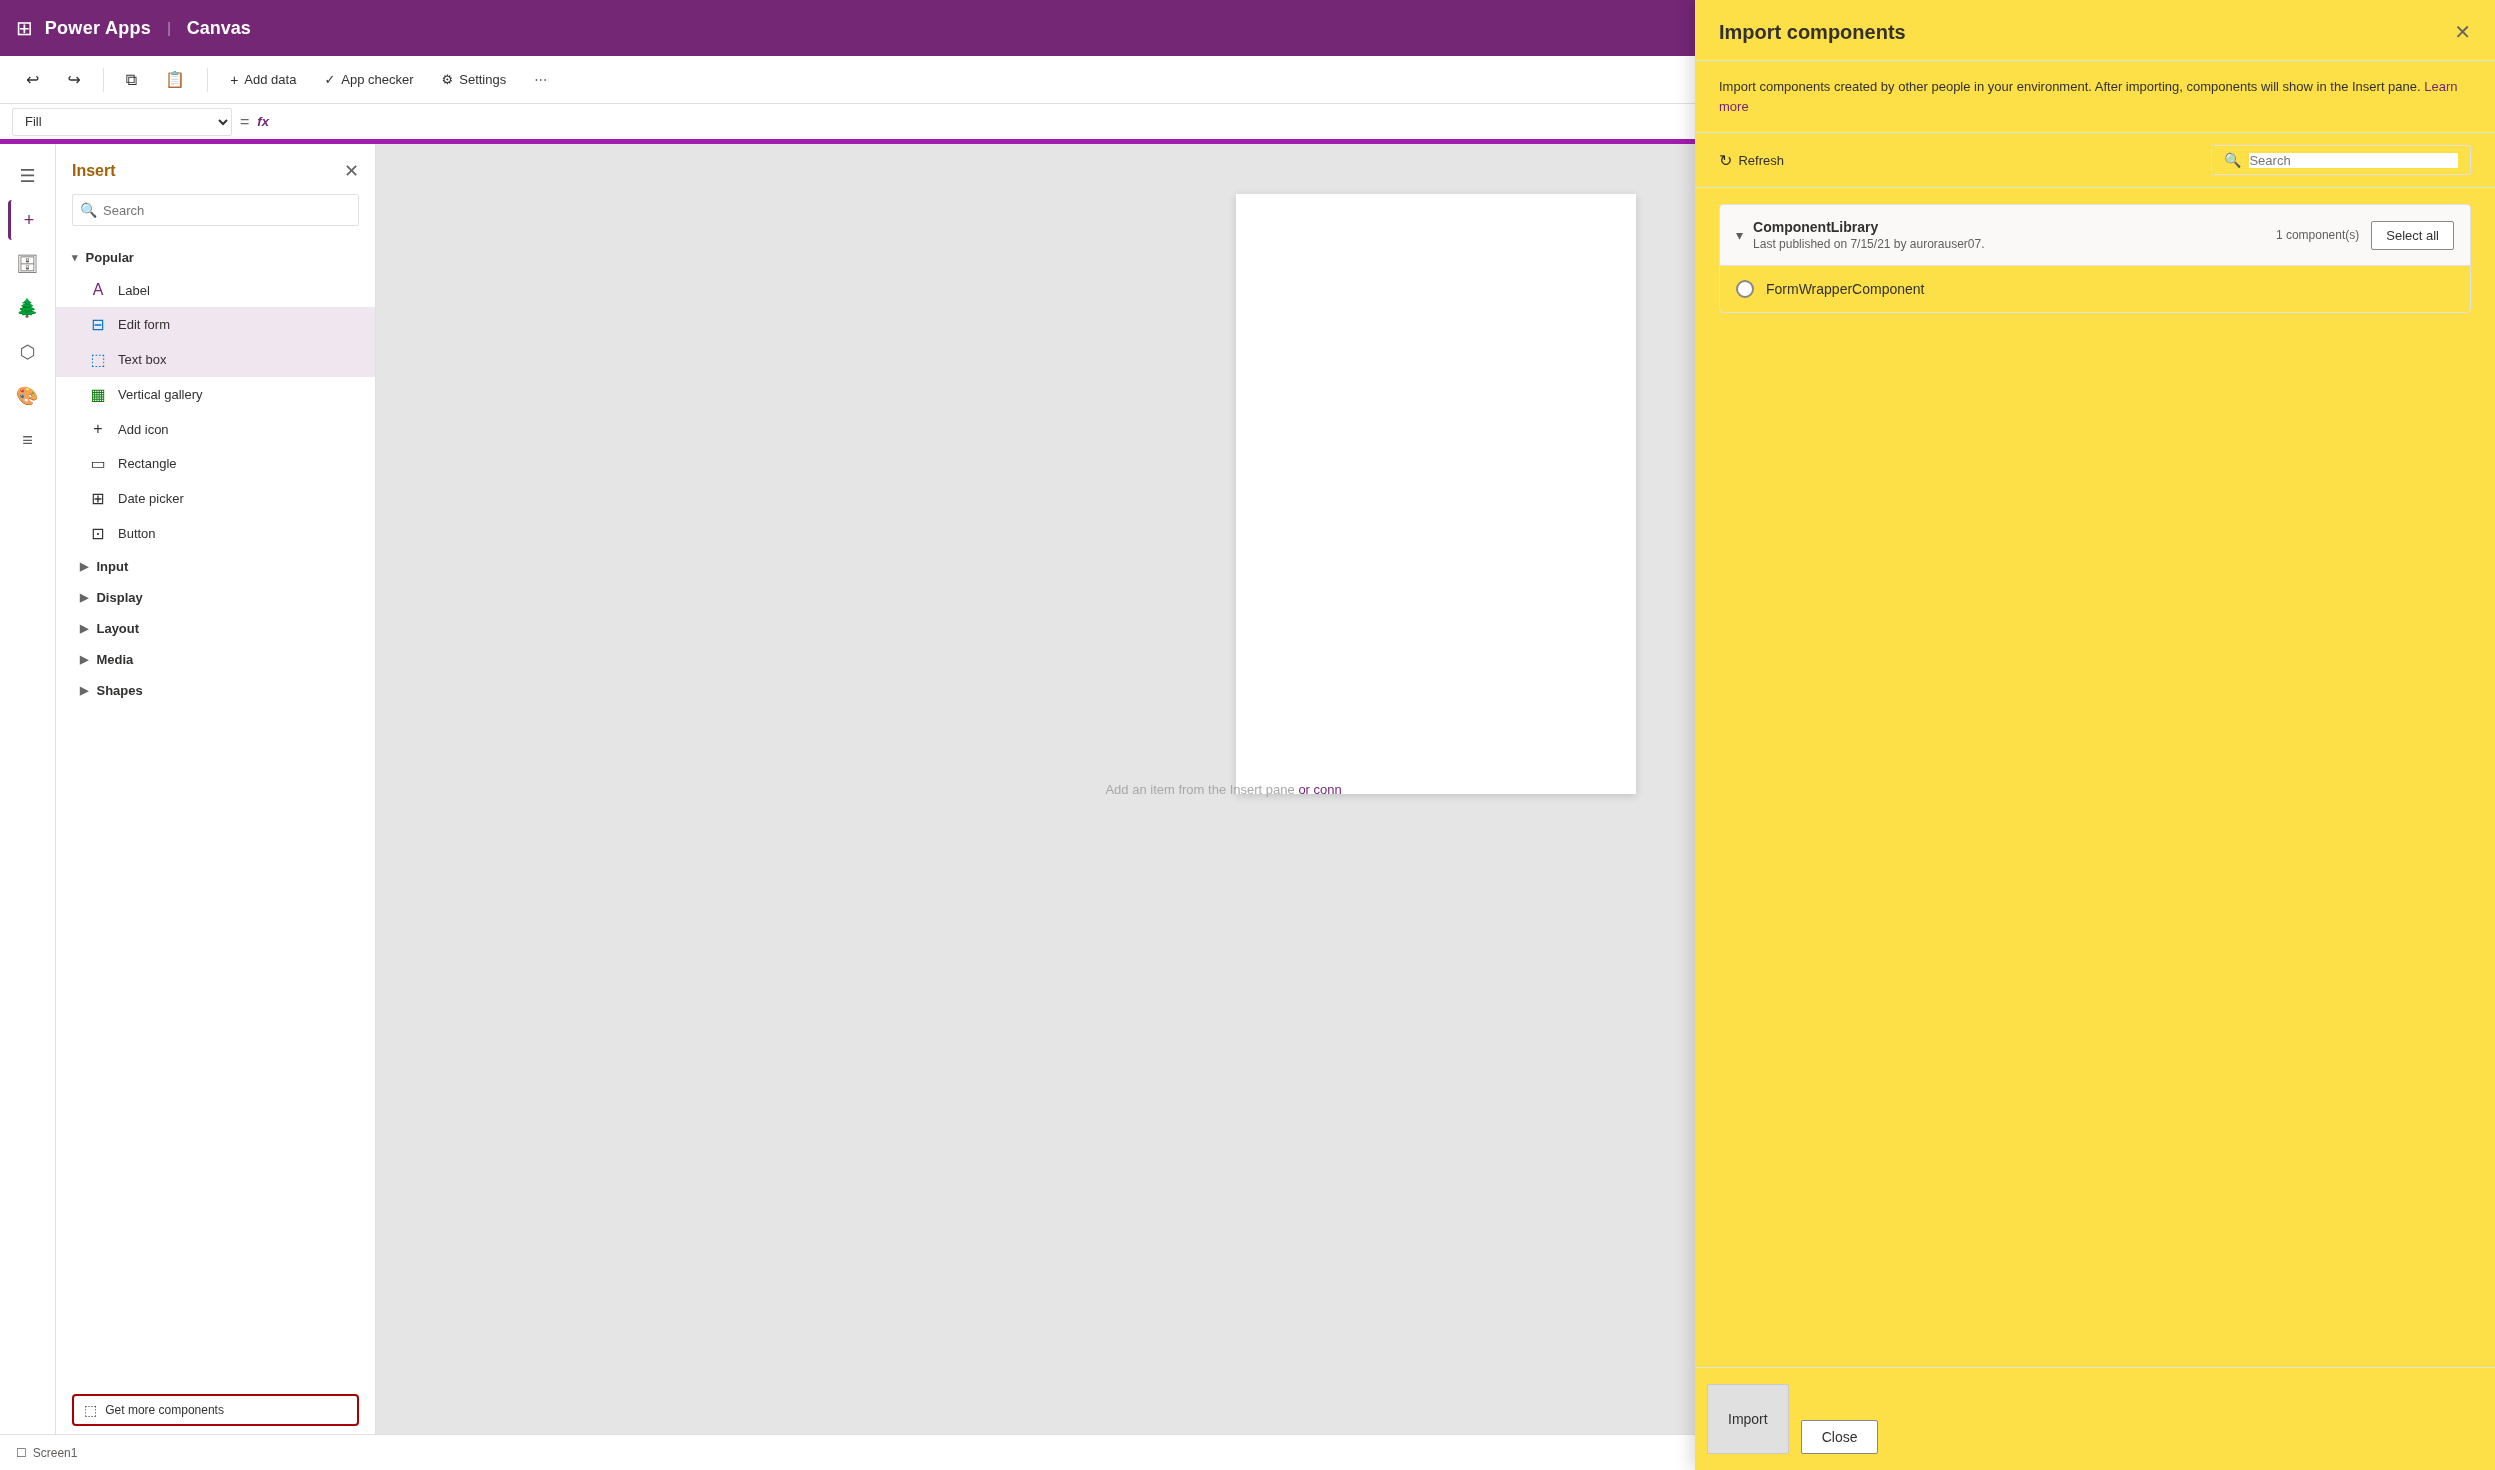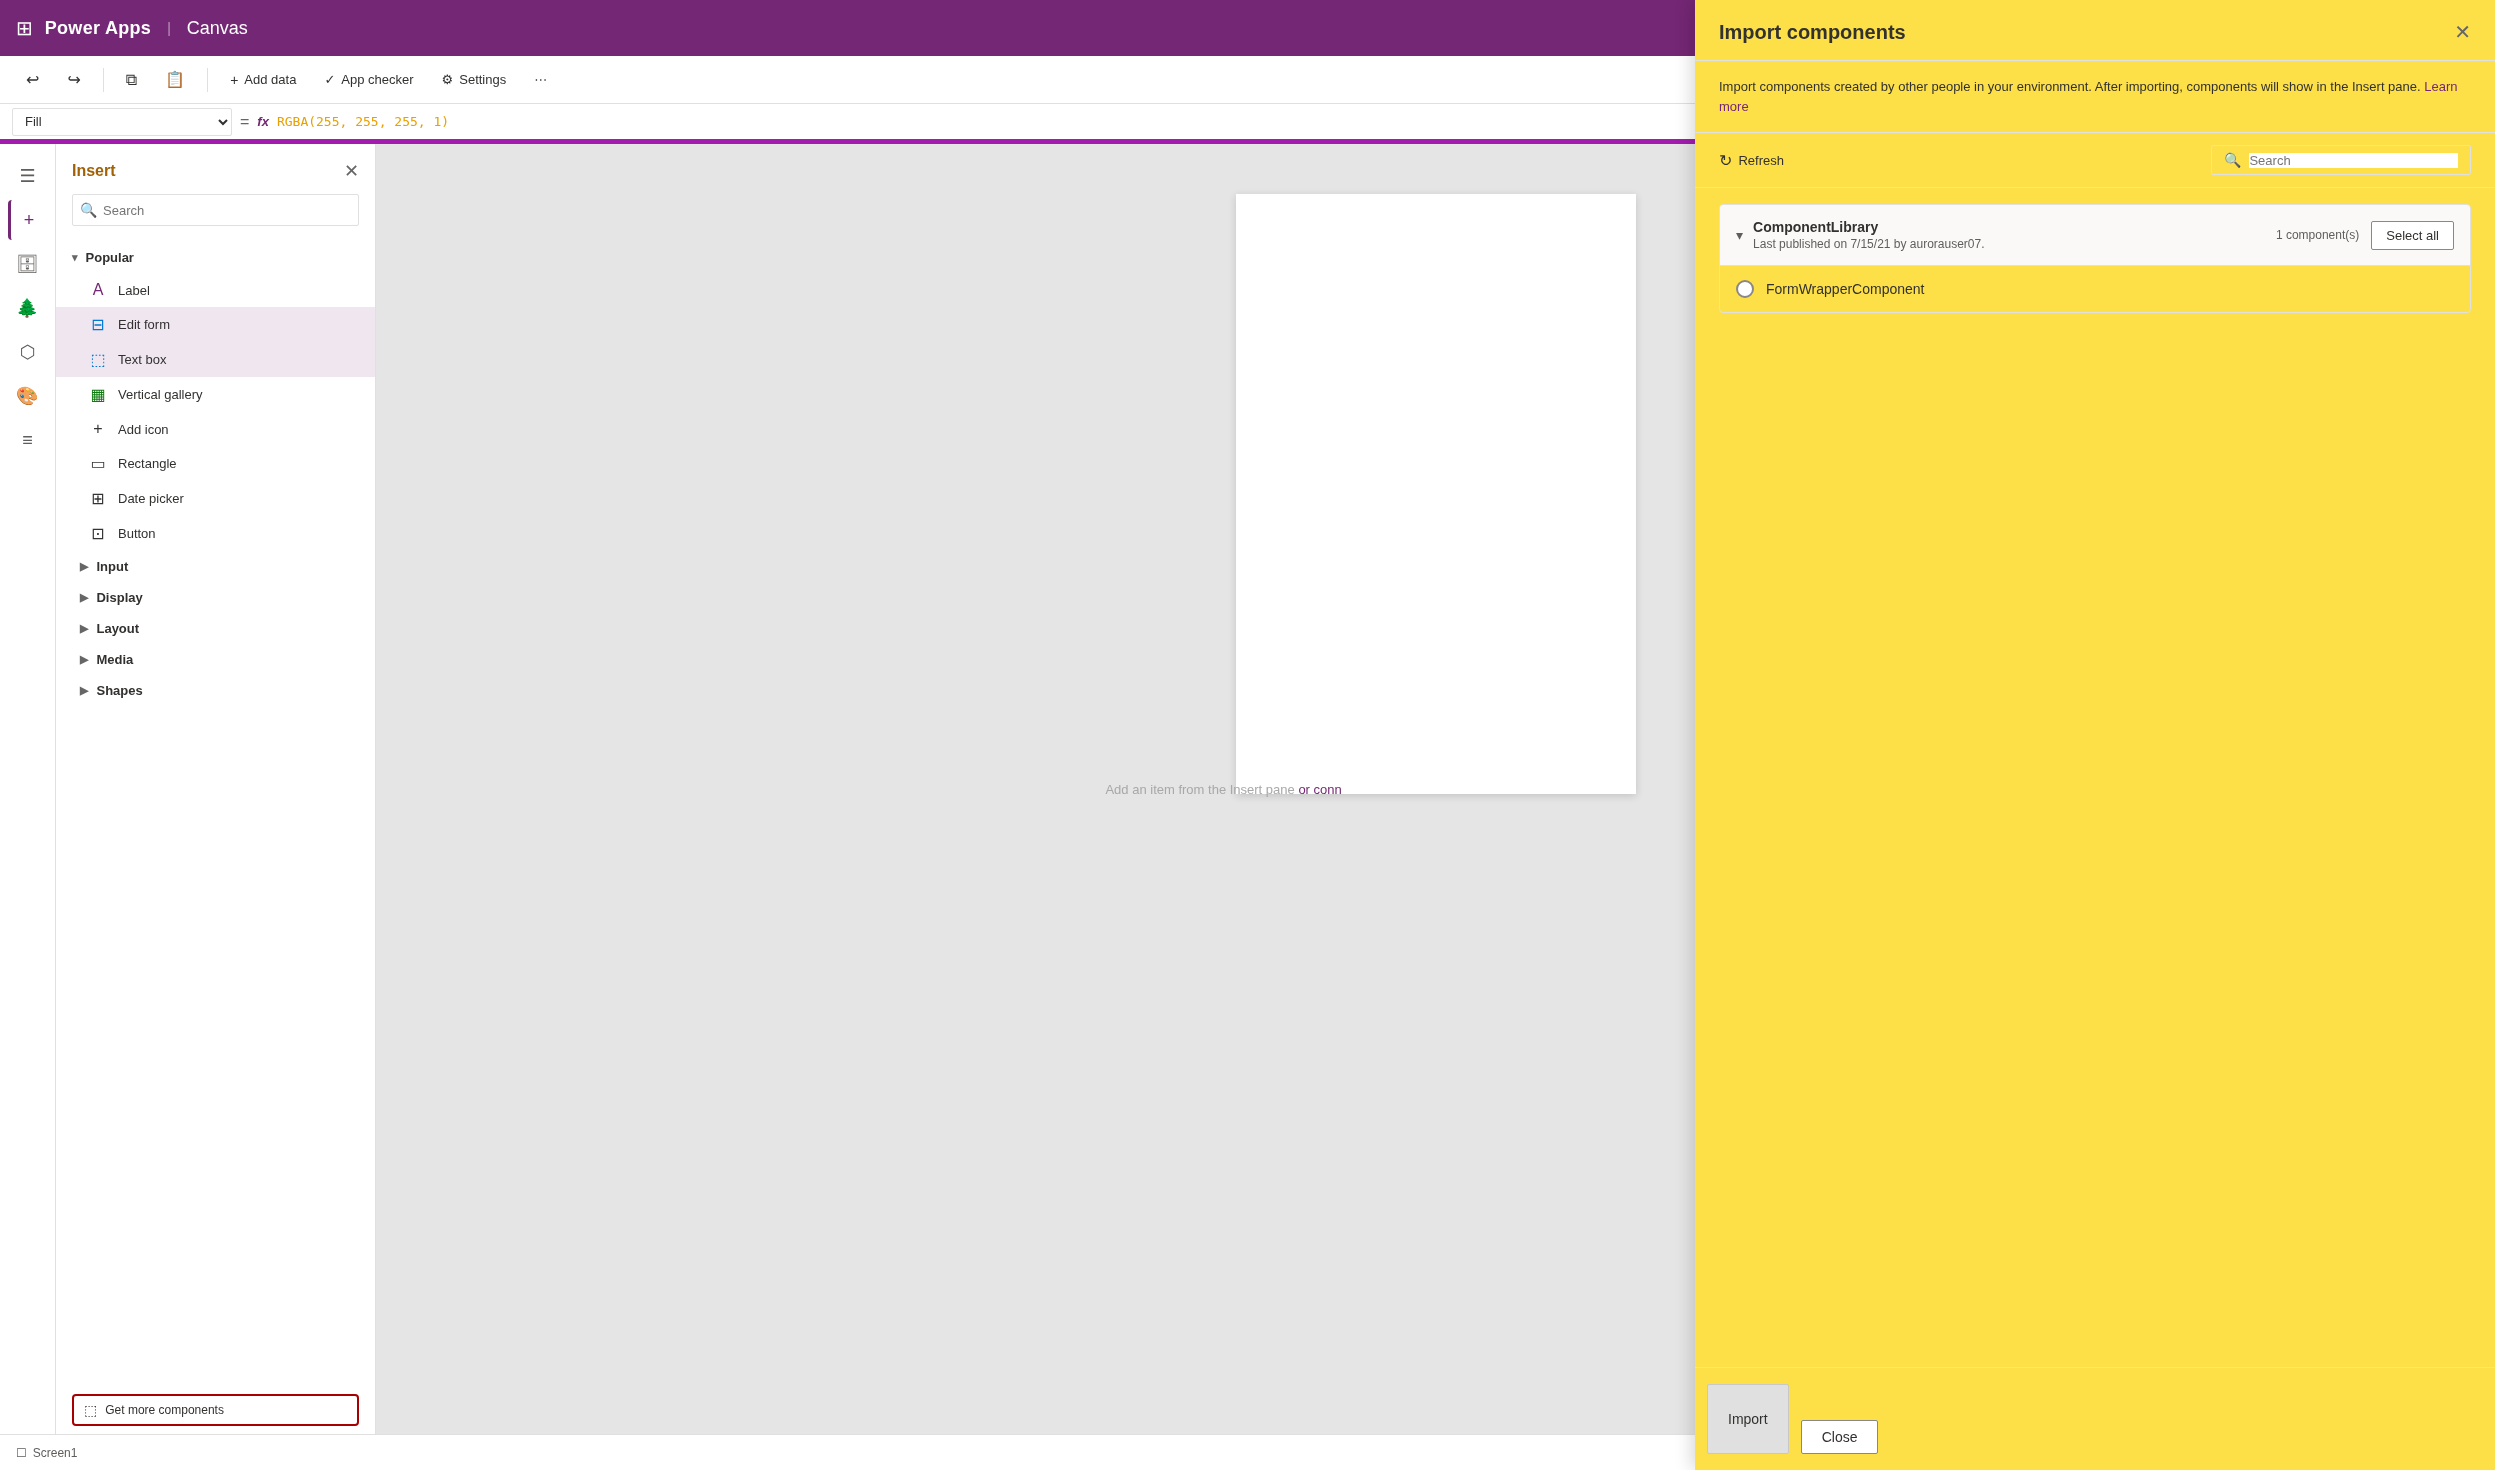--- a/index.html
+++ b/index.html
@@ -11,21 +11,21 @@
       background: #742774;
       display: flex;
       align-items: center;
       padding: 0 16px;
       color: white;
       gap: 12px;
     }
     .topbar-waffle { font-size: 20px; cursor: pointer; }
     .topbar-title { font-size: 18px; font-weight: 600; letter-spacing: 0.3px; }
     .topbar-separator { color: rgba(255,255,255,0.5); margin: 0 4px; }
-    .topbar-subtitle { font-size: 18px; font-weight: 400; }
+    .topbar-subtitle { font-size: 18px; font-weight: 700; }
     .topbar-right { margin-left: auto; display: flex; align-items: center; gap: 20px; }
     .topbar-env { display: flex; align-items: center; gap: 8px; font-size: 12px; }
     .topbar-env-text { line-height: 1.3; }
     .topbar-env-label { opacity: 0.8; font-size: 11px; }
     .topbar-env-name { font-weight: 600; font-size: 13px; }
     .topbar-icon { font-size: 18px; cursor: pointer; opacity: 0.9; }
     .topbar-avatar {
       width: 36px; height: 36px; border-radius: 50%;
       background: #c4389b; color: white;
       display: flex; align-items: center; justify-content: center;
@@ -351,21 +351,20 @@
     <span>⋯</span>
   </button>
 </div>
 
 <div class="formula-bar">
   <select class="formula-fill">
     <option>Fill</option>
   </select>
   <span class="formula-eq">=</span>
   <span class="formula-fx">fx</span>
-  <input class="formula-input" type="text" value="RGBA(255, 255, 255, 1)" style="">
 </div>
 
 <div class="main-layout">
 
   <div class="sidebar-icons">
     <div class="sidebar-icon-btn">☰</div>
     <div class="sidebar-icon-btn active">+</div>
     <div class="sidebar-icon-btn">🗄</div>
     <div class="sidebar-icon-btn">🌲</div>
     <div class="sidebar-icon-btn">⬡</div>

